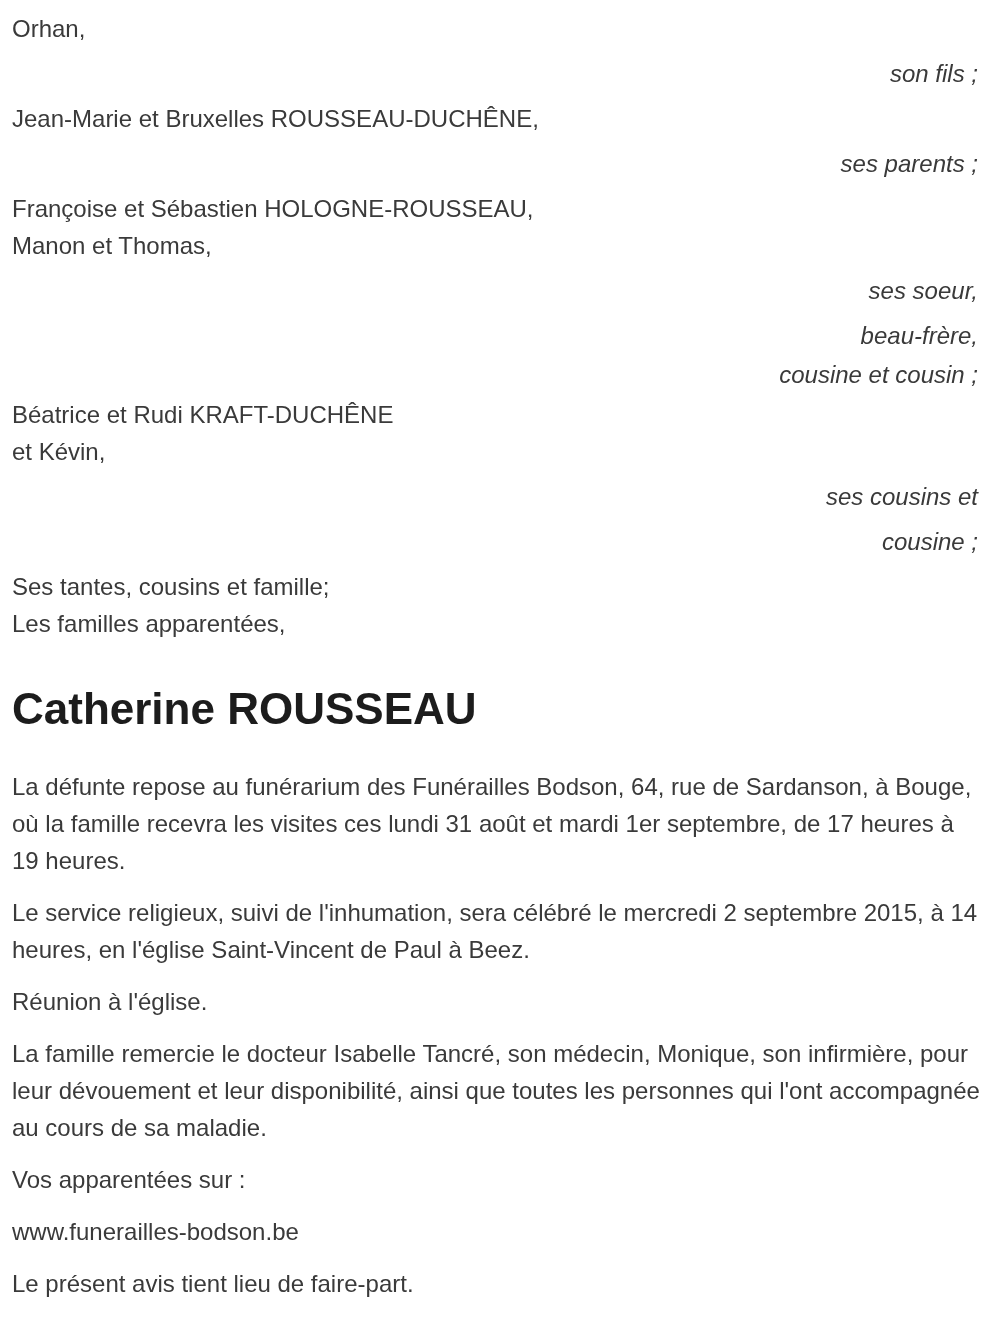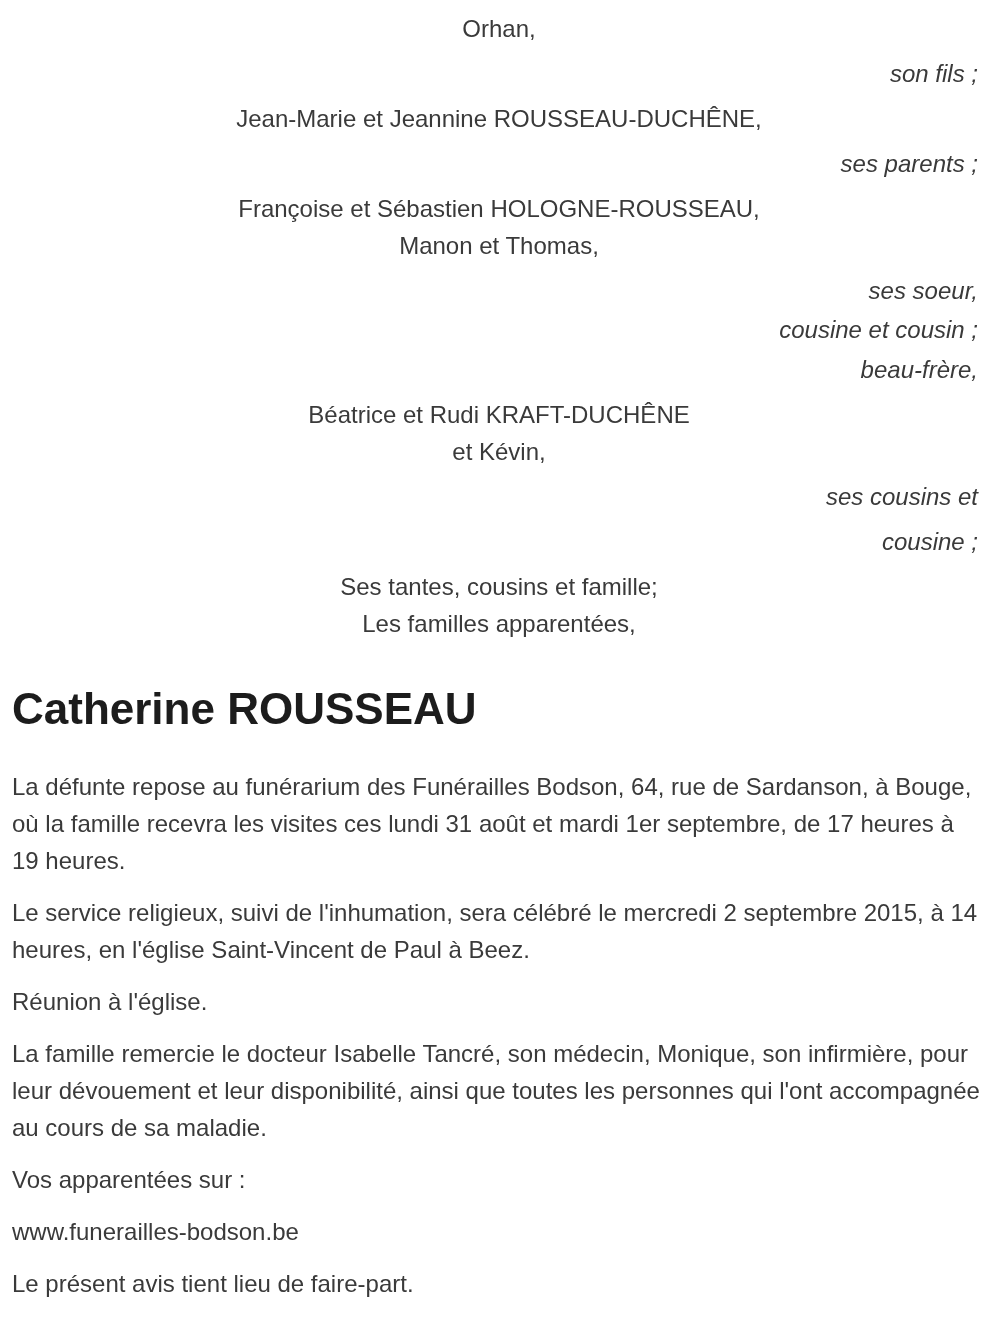--- a/index.html
+++ b/index.html
@@ -17,21 +17,21 @@
     box-sizing: border-box;
   }
   .page {
     padding: 10px 14px 20px 12px;
     box-sizing: border-box;
   }
   p { margin: 0; }
 
   
   .family .name {
-    text-align: center;
+    text-align: left;
     margin: 0;
   }
   .family .rel {
     text-align: right;
     font-style: italic;
     margin: 8px;
   }
   .family .rel.mt { margin-top: 5px; }
   .family .rel.tight { line-height: 26px; }
 
@@ -56,28 +56,28 @@
 </head>
 <body>
 
 <main class="page">
 
   <section class="family">
 
     <p class="name">Orhan,</p>
     <p class="rel">son fils ;</p>
 
-    <p class="name">Jean-Marie et Jeannine ROUSSEAU-DUCHÊNE,</p>
+    <p class="name">Jean-Marie et Bruxelles ROUSSEAU-DUCHÊNE,</p>
     <p class="rel">ses parents ;</p>
 
     <p class="name">Françoise et Sébastien HOLOGNE-ROUSSEAU,</p>
     <p class="name">Manon et Thomas,</p>
     <p class="rel">ses soeur,</p>
+    <p class="rel mt">beau-frère,</p>
     <p class="rel tight">cousine et cousin ;</p>
-    <p class="rel mt">beau-frère,</p>
 
     <p class="name">Béatrice et Rudi KRAFT-DUCHÊNE</p>
     <p class="name">et Kévin,</p>
     <p class="rel">ses cousins et</p>
     <p class="rel mt">cousine ;</p>
 
     <p class="name">Ses tantes, cousins et famille;</p>
     <p class="name">Les familles apparentées,</p>
   </section>
 

